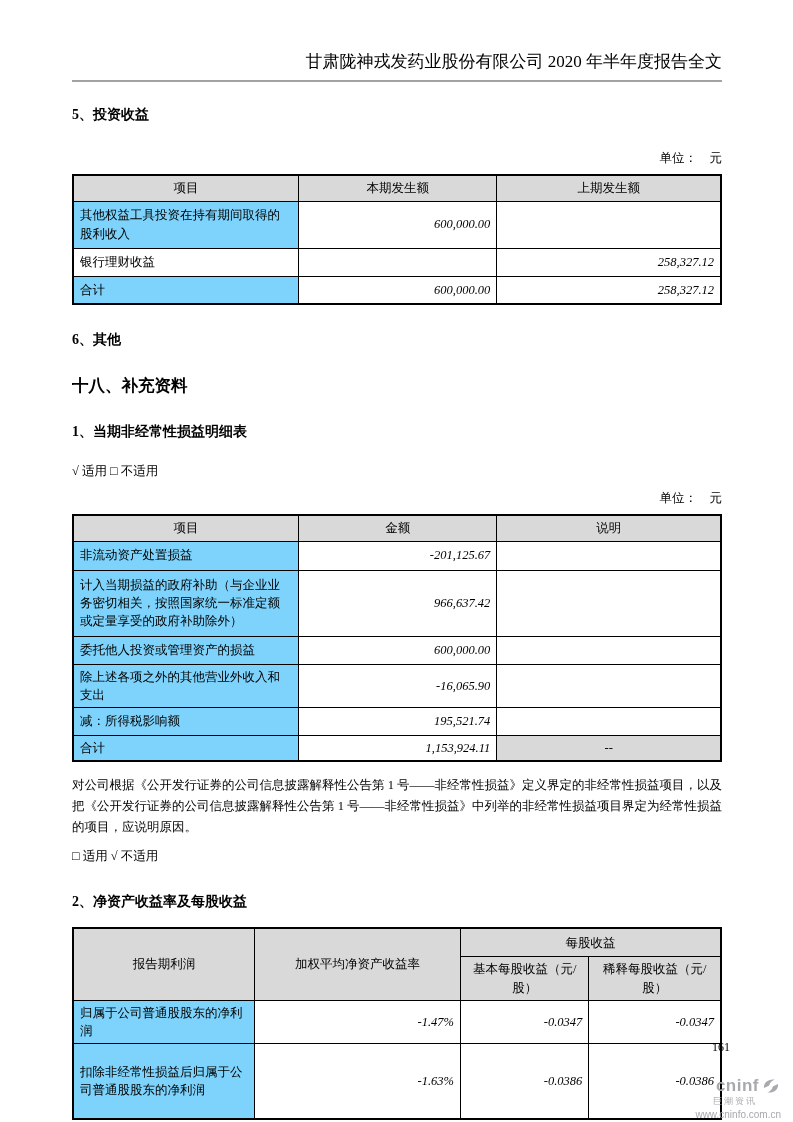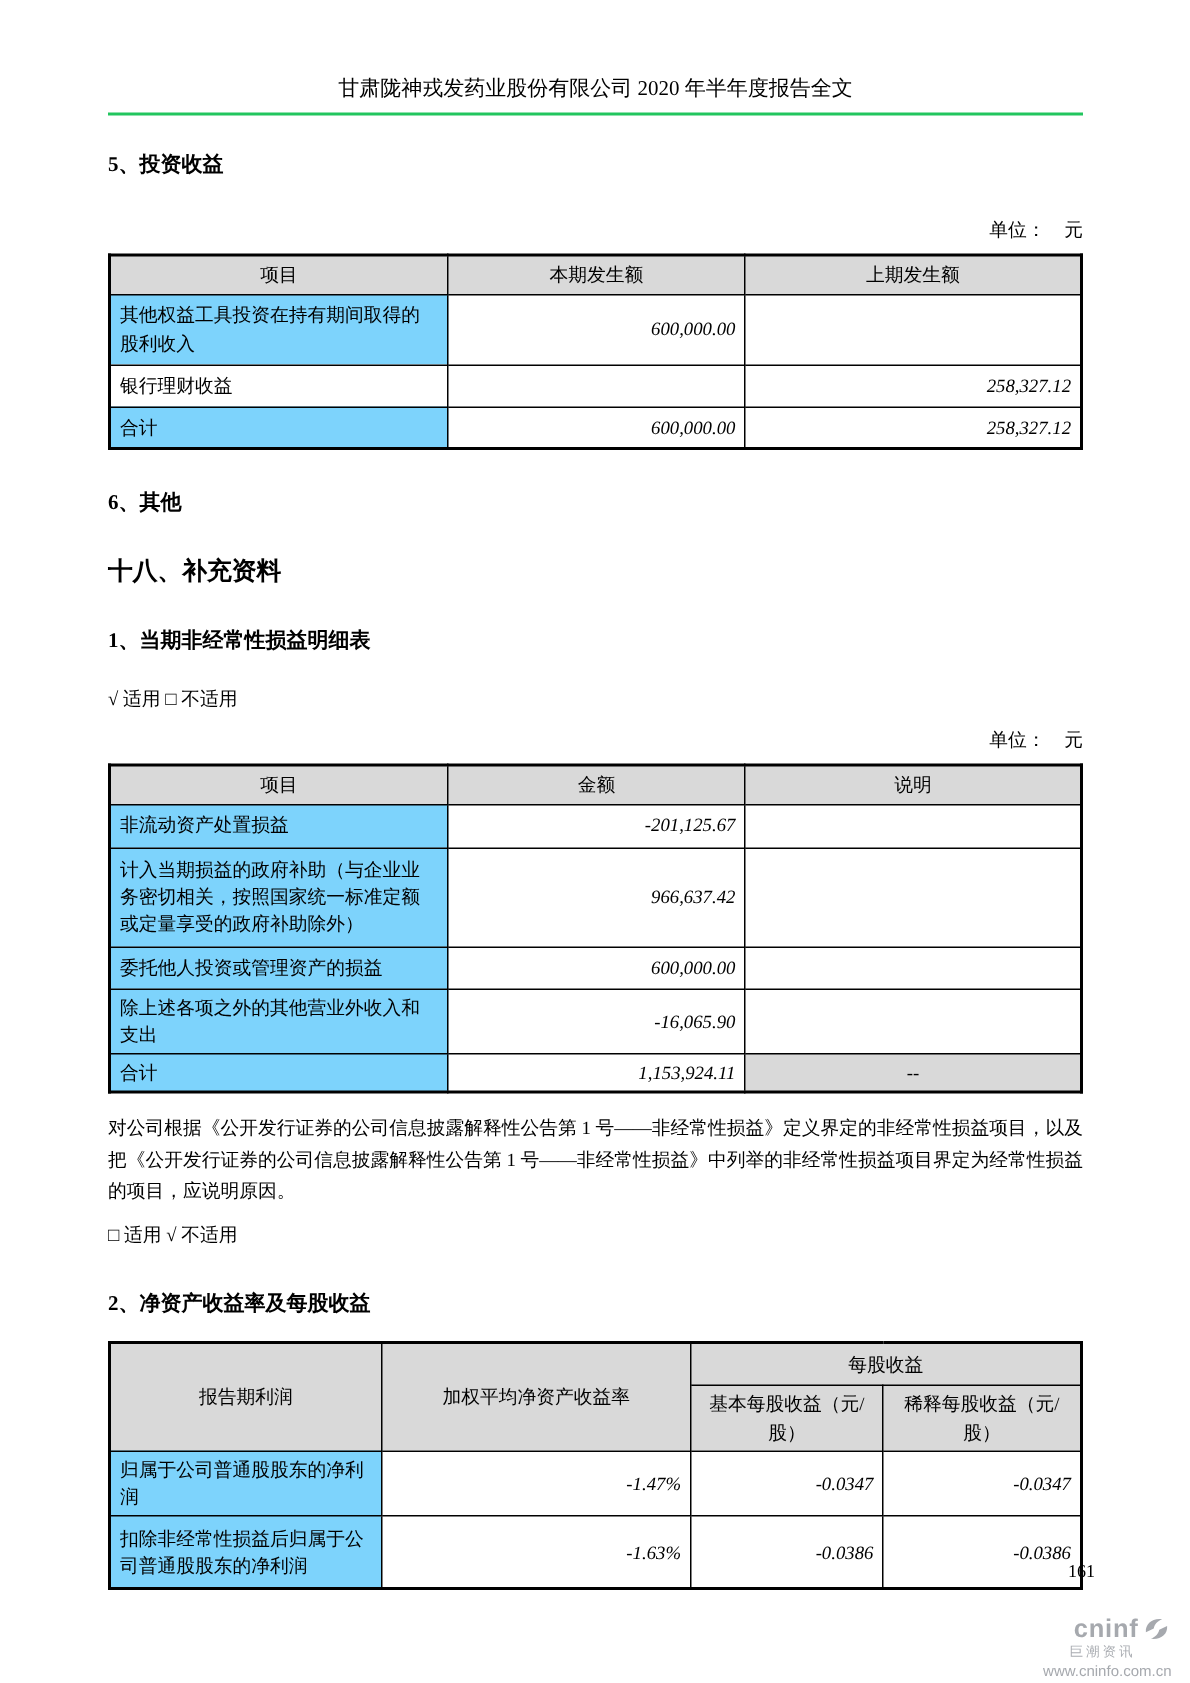--- a/index.html
+++ b/index.html
@@ -1,21 +1,21 @@
 <!DOCTYPE html>
 <html><head>
 <meta charset="utf-8">
 <style>
   * { box-sizing: border-box; margin: 0; padding: 0; }
   html,body { background:#ffffff; }
   body { font-family: "Liberation Serif", "DejaVu Serif", serif; color:#000; }
   .page { position: relative; width: 793px; height: 1122px; background:#fff; overflow: hidden; margin: 0 auto; }
   .content { position:absolute; left:72px; top:0; width:650px; }
 
-  .doc-header { margin-top:50px; text-align:center; font-size:14px; padding-bottom:7px; border-bottom:2px solid #22c55e; }
+  .doc-header { margin-top:50px; text-align:right; font-size:17px; padding-bottom:7px; border-bottom:2px solid #a3a3a3; }
 
   .h14 { font-size:14px; font-weight:bold; }
   .h16 { font-size:16.5px; font-weight:bold; }
   .mt26 { margin-top:24px; }
 
   .unit-line { text-align:right; font-size:12.5px; margin-top:26px; margin-bottom:7px; }
 
   table.tbl { width:100%; border-collapse:collapse; border:2px solid #000; font-size:12.5px; table-layout:fixed; }
   table.tbl td { border:1px solid #000; padding:3px 6px; vertical-align:middle; line-height:1.45; }
   table.tbl tr.hdr td { background:#d9d9d9; text-align:center; }
@@ -119,20 +119,25 @@
       <tr style="height:28px">
         <td class="lbl">委托他人投资或管理资产的损益</td>
         <td class="num">600,000.00</td>
         <td class="note"></td>
       </tr>
       <tr style="height:28px">
         <td class="lbl">除上述各项之外的其他营业外收入和支出</td>
         <td class="num">-16,065.90</td>
         <td class="note"></td>
       </tr>
+      <tr style="height:28px">
+        <td class="lbl">减：所得税影响额</td>
+        <td class="num">195,521.74</td>
+        <td class="note"></td>
+      </tr>
       <tr style="height:22px">
         <td class="lbl">合计</td>
         <td class="num">1,153,924.11</td>
         <td class="note-g">--</td>
       </tr>
     </tbody>
       </table>
 
     <p class="para">对公司根据《公开发行证券的公司信息披露解释性公告第 1 号——非经常性损益》定义界定的非经常性损益项目，以及把《公开发行证券的公司信息披露解释性公告第 1 号——非经常性损益》中列举的非经常性损益项目界定为经常性损益的项目，应说明原因。</p>
 
@@ -156,21 +161,21 @@
       <tr class="hdr" style="height:27px">
         <td>基本每股收益（元/股）</td>
         <td>稀释每股收益（元/股）</td>
       </tr>
       <tr style="height:30px">
         <td class="lbl">归属于公司普通股股东的净利润</td>
         <td class="num">-1.47%</td>
         <td class="num">-0.0347</td>
         <td class="num">-0.0347</td>
       </tr>
-      <tr style="height:49px">
+      <tr style="height:76px">
         <td class="lbl">扣除非经常性损益后归属于公司普通股股东的净利润</td>
         <td class="num">-1.63%</td>
         <td class="num">-0.0386</td>
         <td class="num">-0.0386</td>
       </tr>
     </tbody>
       </table>
 
   </div>
 

